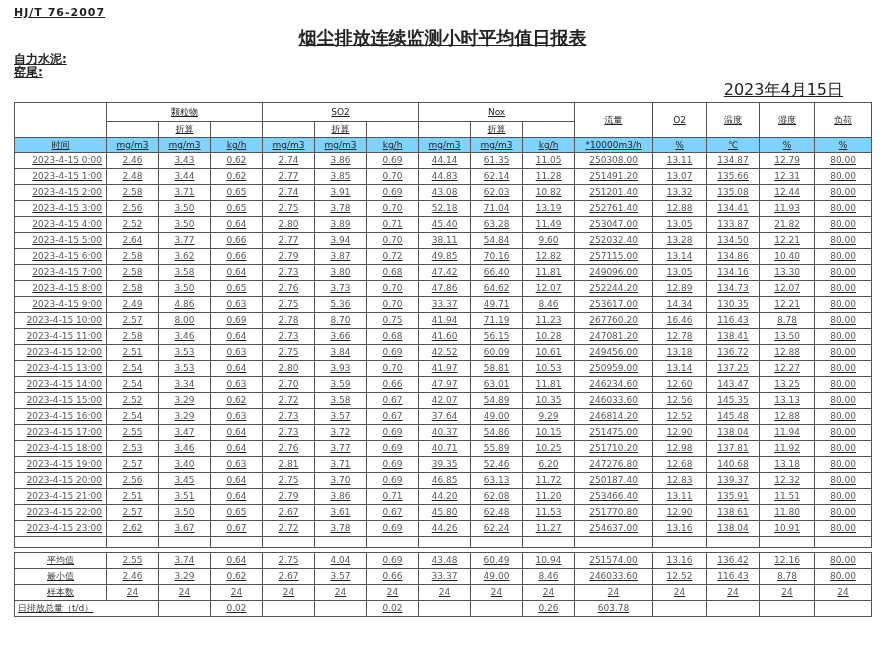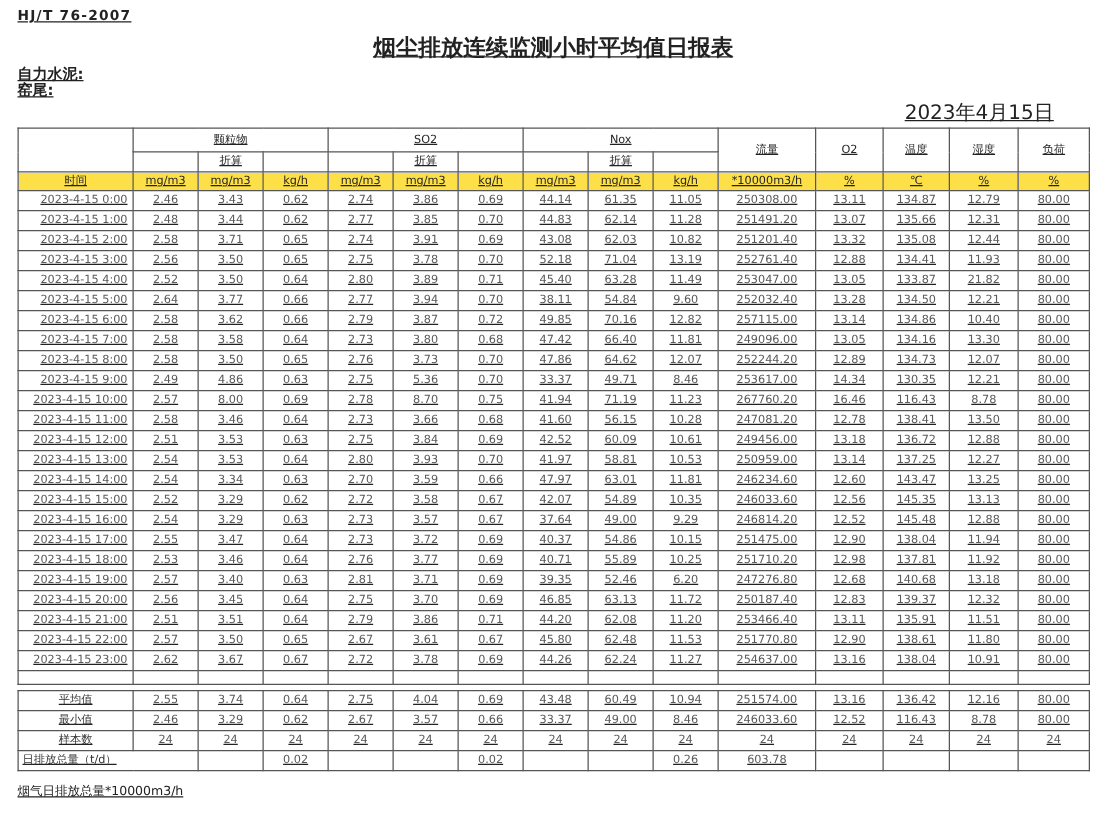--- a/index.html
+++ b/index.html
@@ -16,21 +16,21 @@
 
   table { border-collapse:collapse; table-layout:fixed; width:857px; }
   th,td {
     border:1px solid #555; padding:0; overflow:hidden; white-space:nowrap;
     font-size:9px; text-align:center; height:16px; line-height:11px;
   }
   th { font-weight:normal; color:#262626;text-align:center; }
   td { color:#5a5a5a; }
   tr.hr1 th { height:19px; }
   tr.hr2 th { height:16px; }
-  tr.green th { height:15px; background:#fde047; }
+  tr.green th { height:15px; background:#7dd3fc; }
   td.timecell { text-align:right; padding-right:4px; }
   td.lblcell  { color:#333; }
   tr.spacer td { height:11px; }
   table.sumtable { margin-top:4px; }
   td.totlabel { text-align:left; padding-left:3px; color:#333; }
 
   .footer { margin-top:10px; font-size:10px; color:#222; }
   .footer .line1 { line-height:14px; }
   .footer .line2 { position:relative; line-height:14px; font-weight:bold; }
   .footer .unit2 { position:absolute; left:156px; top:0; }
@@ -617,16 +617,15 @@
           <td>603.78</td>
           <td></td>
           <td></td>
           <td></td>
           <td></td>
         </tr>
       </tbody>
   </table>
 
   <div class="footer">
-    <div class="line1">烟气日排放总量*10000m3/h</div>
   </div>
 
 </div>
 
 </body></html>

